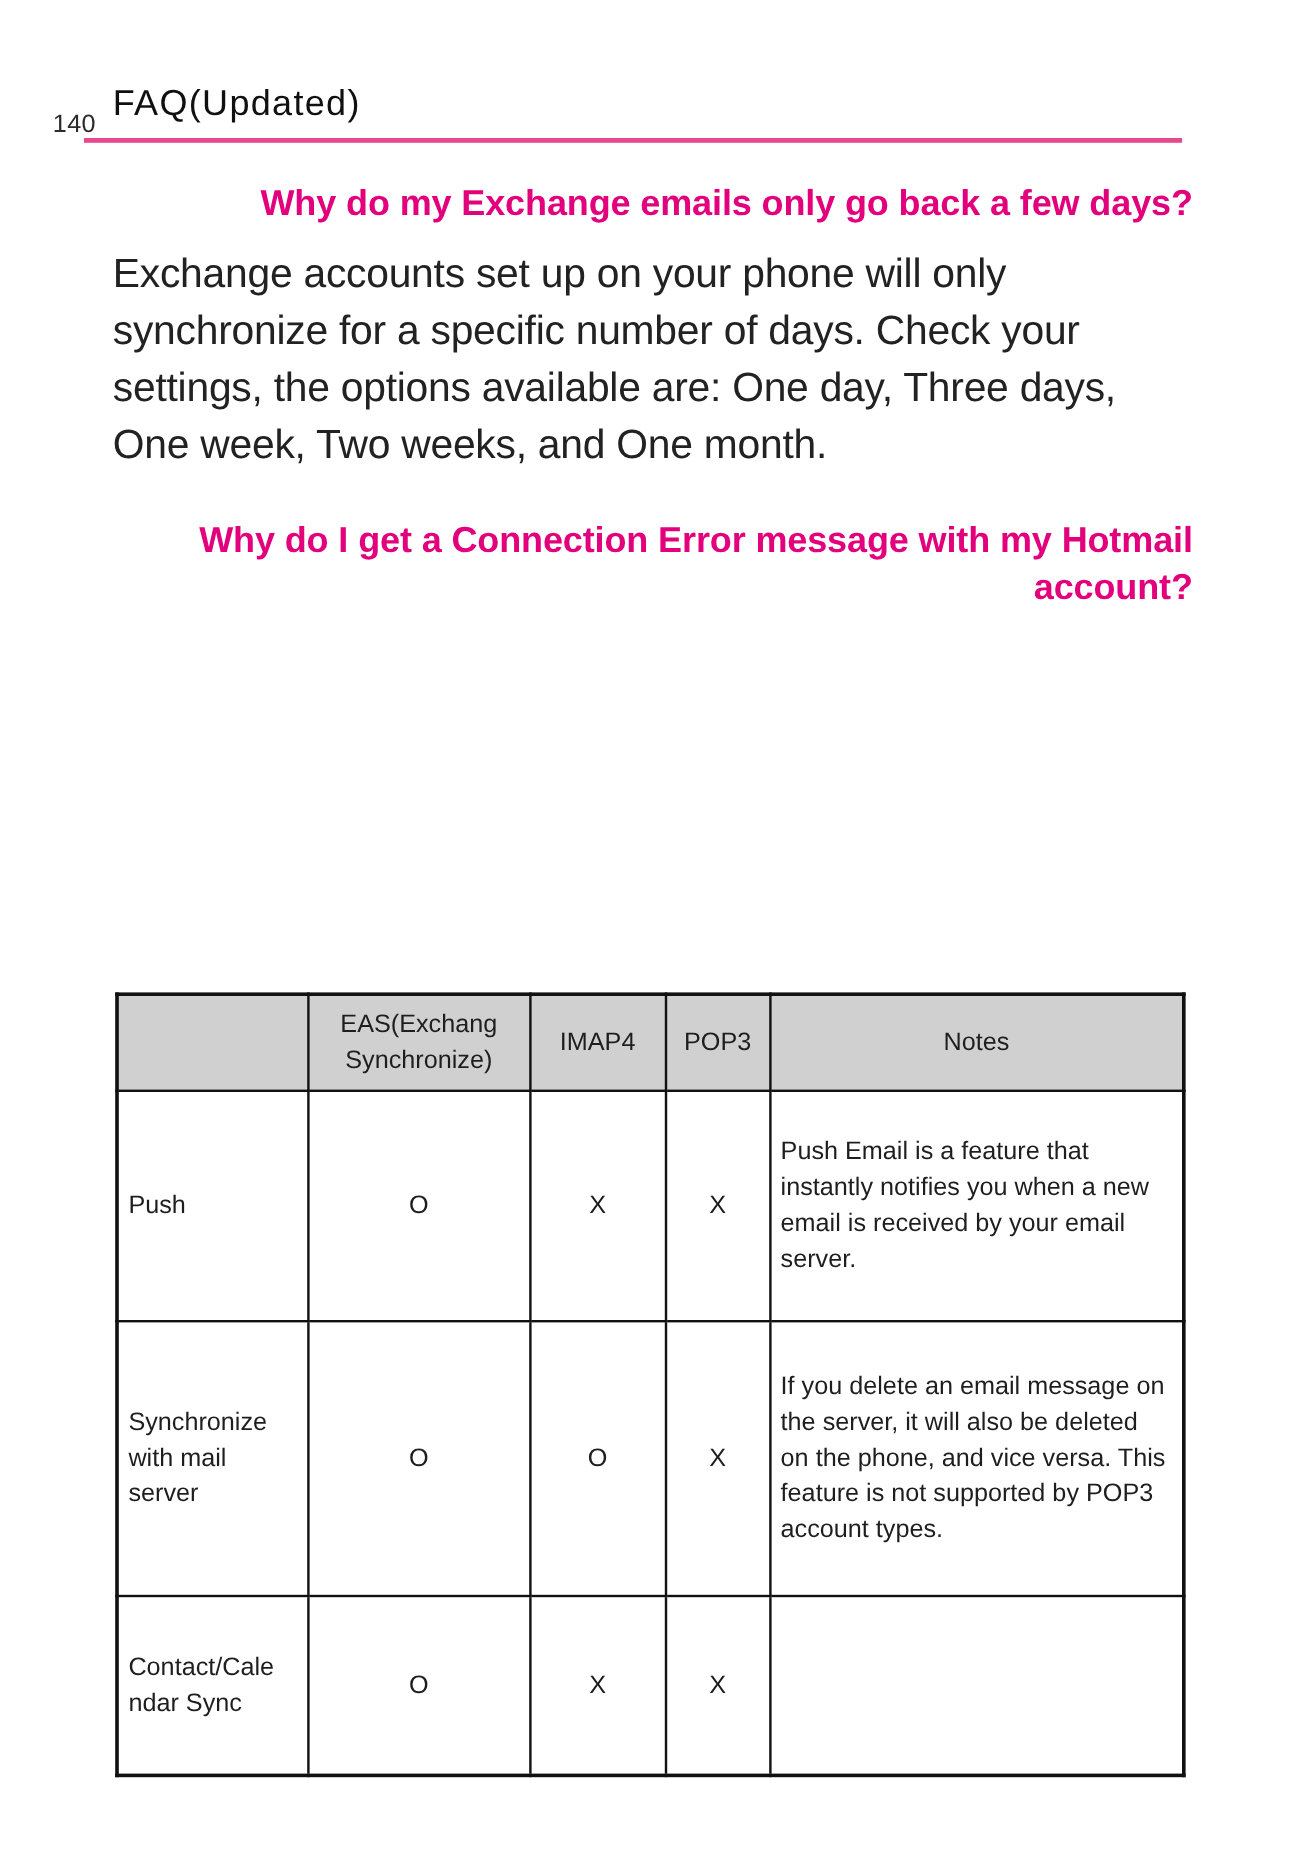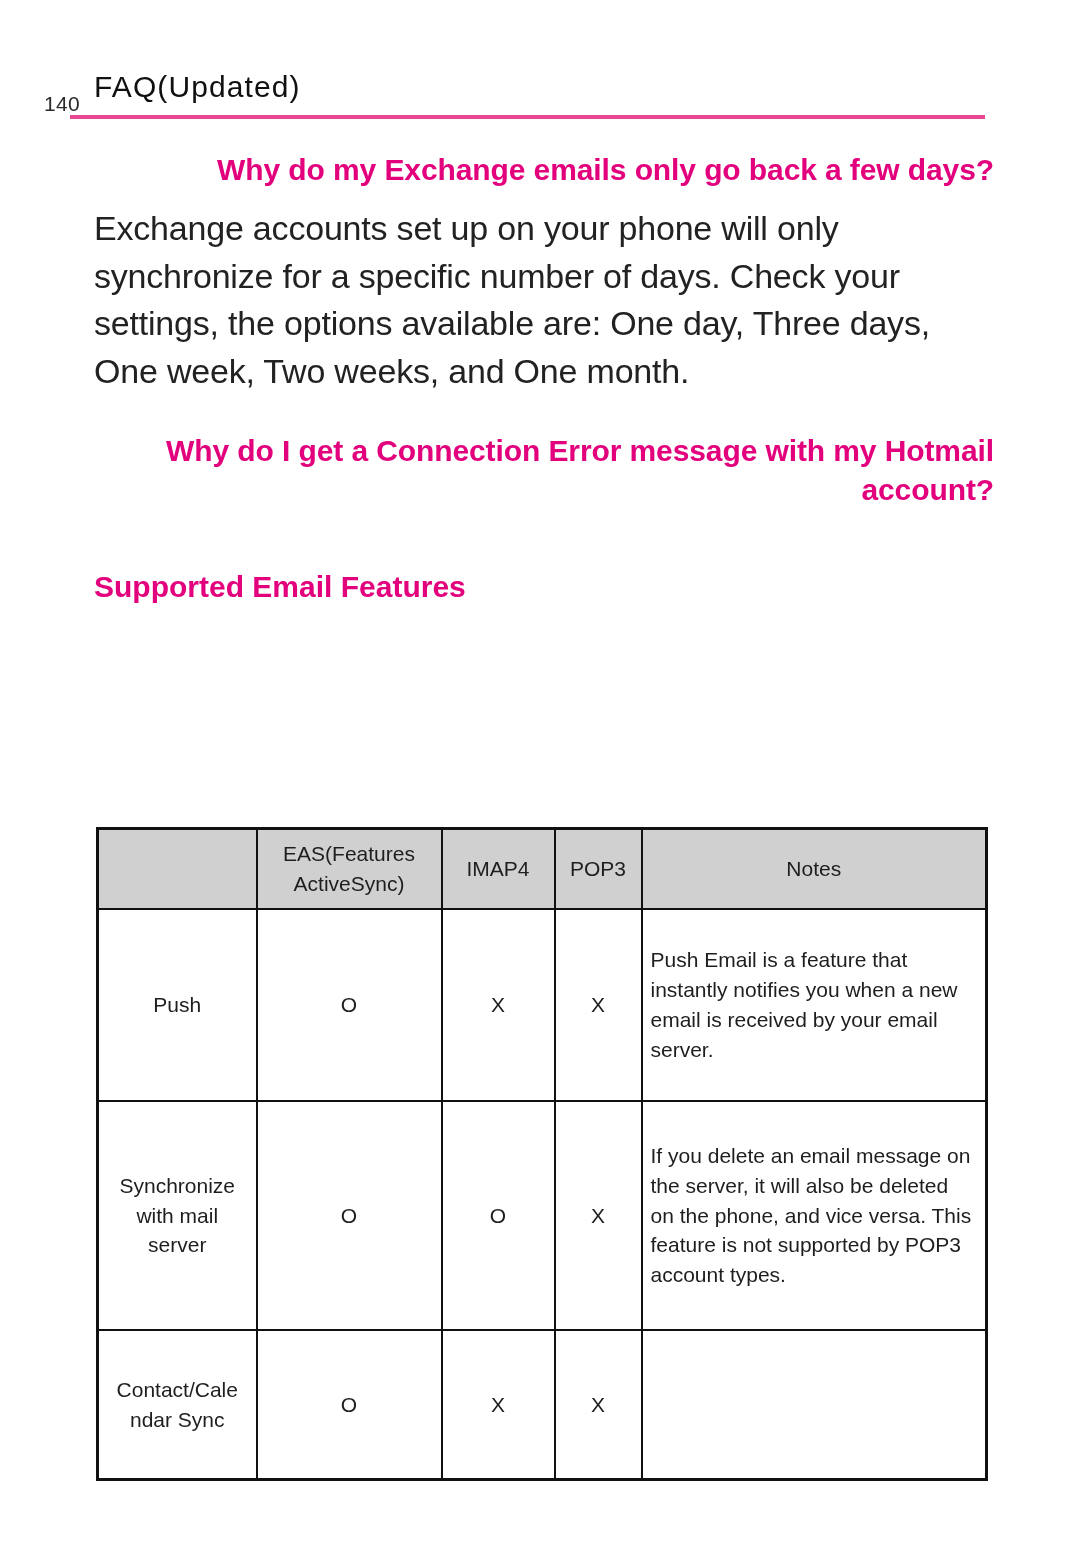--- a/index.html
+++ b/index.html
@@ -128,21 +128,20 @@
   th.corner-cell {
     background: #ffffff;
   }
   .col-feature { width: 159px; }
   .col-eas     { width: 185px; }
   .col-imap    { width: 113px; }
   .col-pop     { width: 87px; }
   .col-notes   { width: 345px; }
 
   td.feature-cell {
-    text-align: center;
   }
   td.mark-cell {
     text-align: center;
   }
   td.notes-cell {
     text-align: left;
     padding-left: 14px;
     padding-right: 10px;
     margin-top: 22px;
   }
@@ -168,38 +167,37 @@
     <div class="gap-a"></div>
     <p class="body-text">Exchange accounts set up on your phone will only synchronize for a specific number of days. Check your settings, the options available are: One day, Three days, One week, Two weeks, and One month.</p>
 
     <div class="gap-b"></div>
 
     <h2 class="q-heading">Why do I get a Connection Error message with my Hotmail account?</h2>
     <div class="gap-c"></div>
 
     <div class="gap-d"></div>
 
-    <h2 class="section-heading">Supported Email Features</h2>
     <div class="gap-c"></div>
 
   </div>
 
   <div class="table-wrap">
     <table class="features">
       <colgroup>
         <col class="col-feature">
         <col class="col-eas">
         <col class="col-imap">
         <col class="col-pop">
         <col class="col-notes">
       </colgroup>
       <thead>
         <tr class="head-row">
           <th class="corner-cell"></th>
-          <th>EAS(Features ActiveSync)</th>
+          <th>EAS(Exchang Synchronize)</th>
           <th>IMAP4</th>
           <th>POP3</th>
           <th>Notes</th>
         </tr>
       </thead>
       <tbody>
         <tr class="row-push">
           <td class="feature-cell">Push</td>
           <td class="mark-cell">O</td>
           <td class="mark-cell">X</td>

